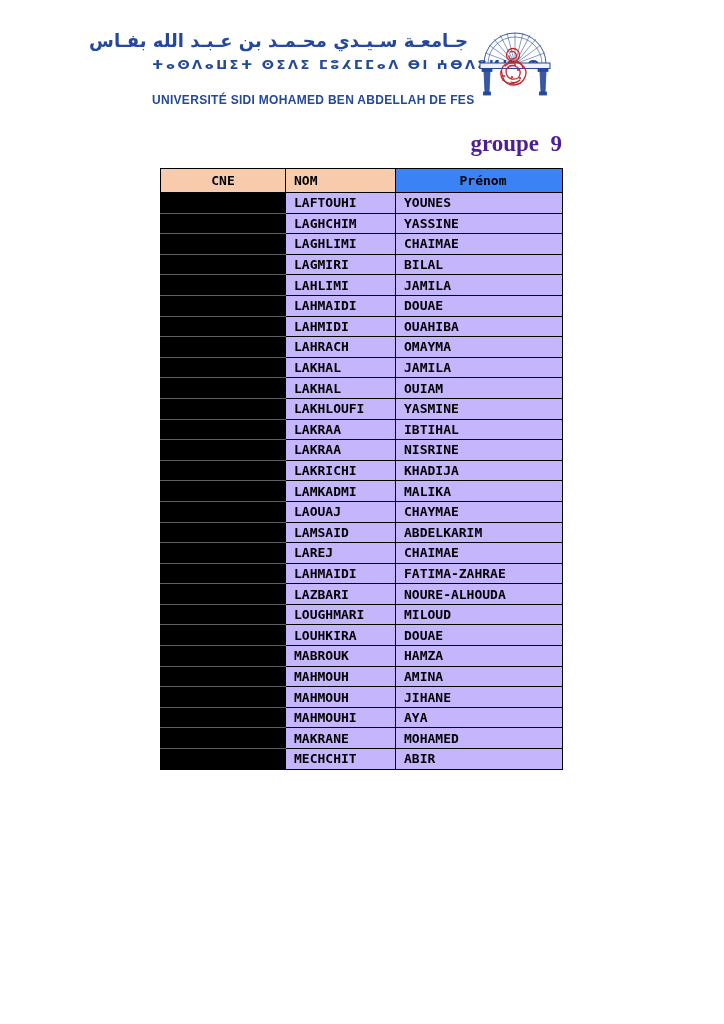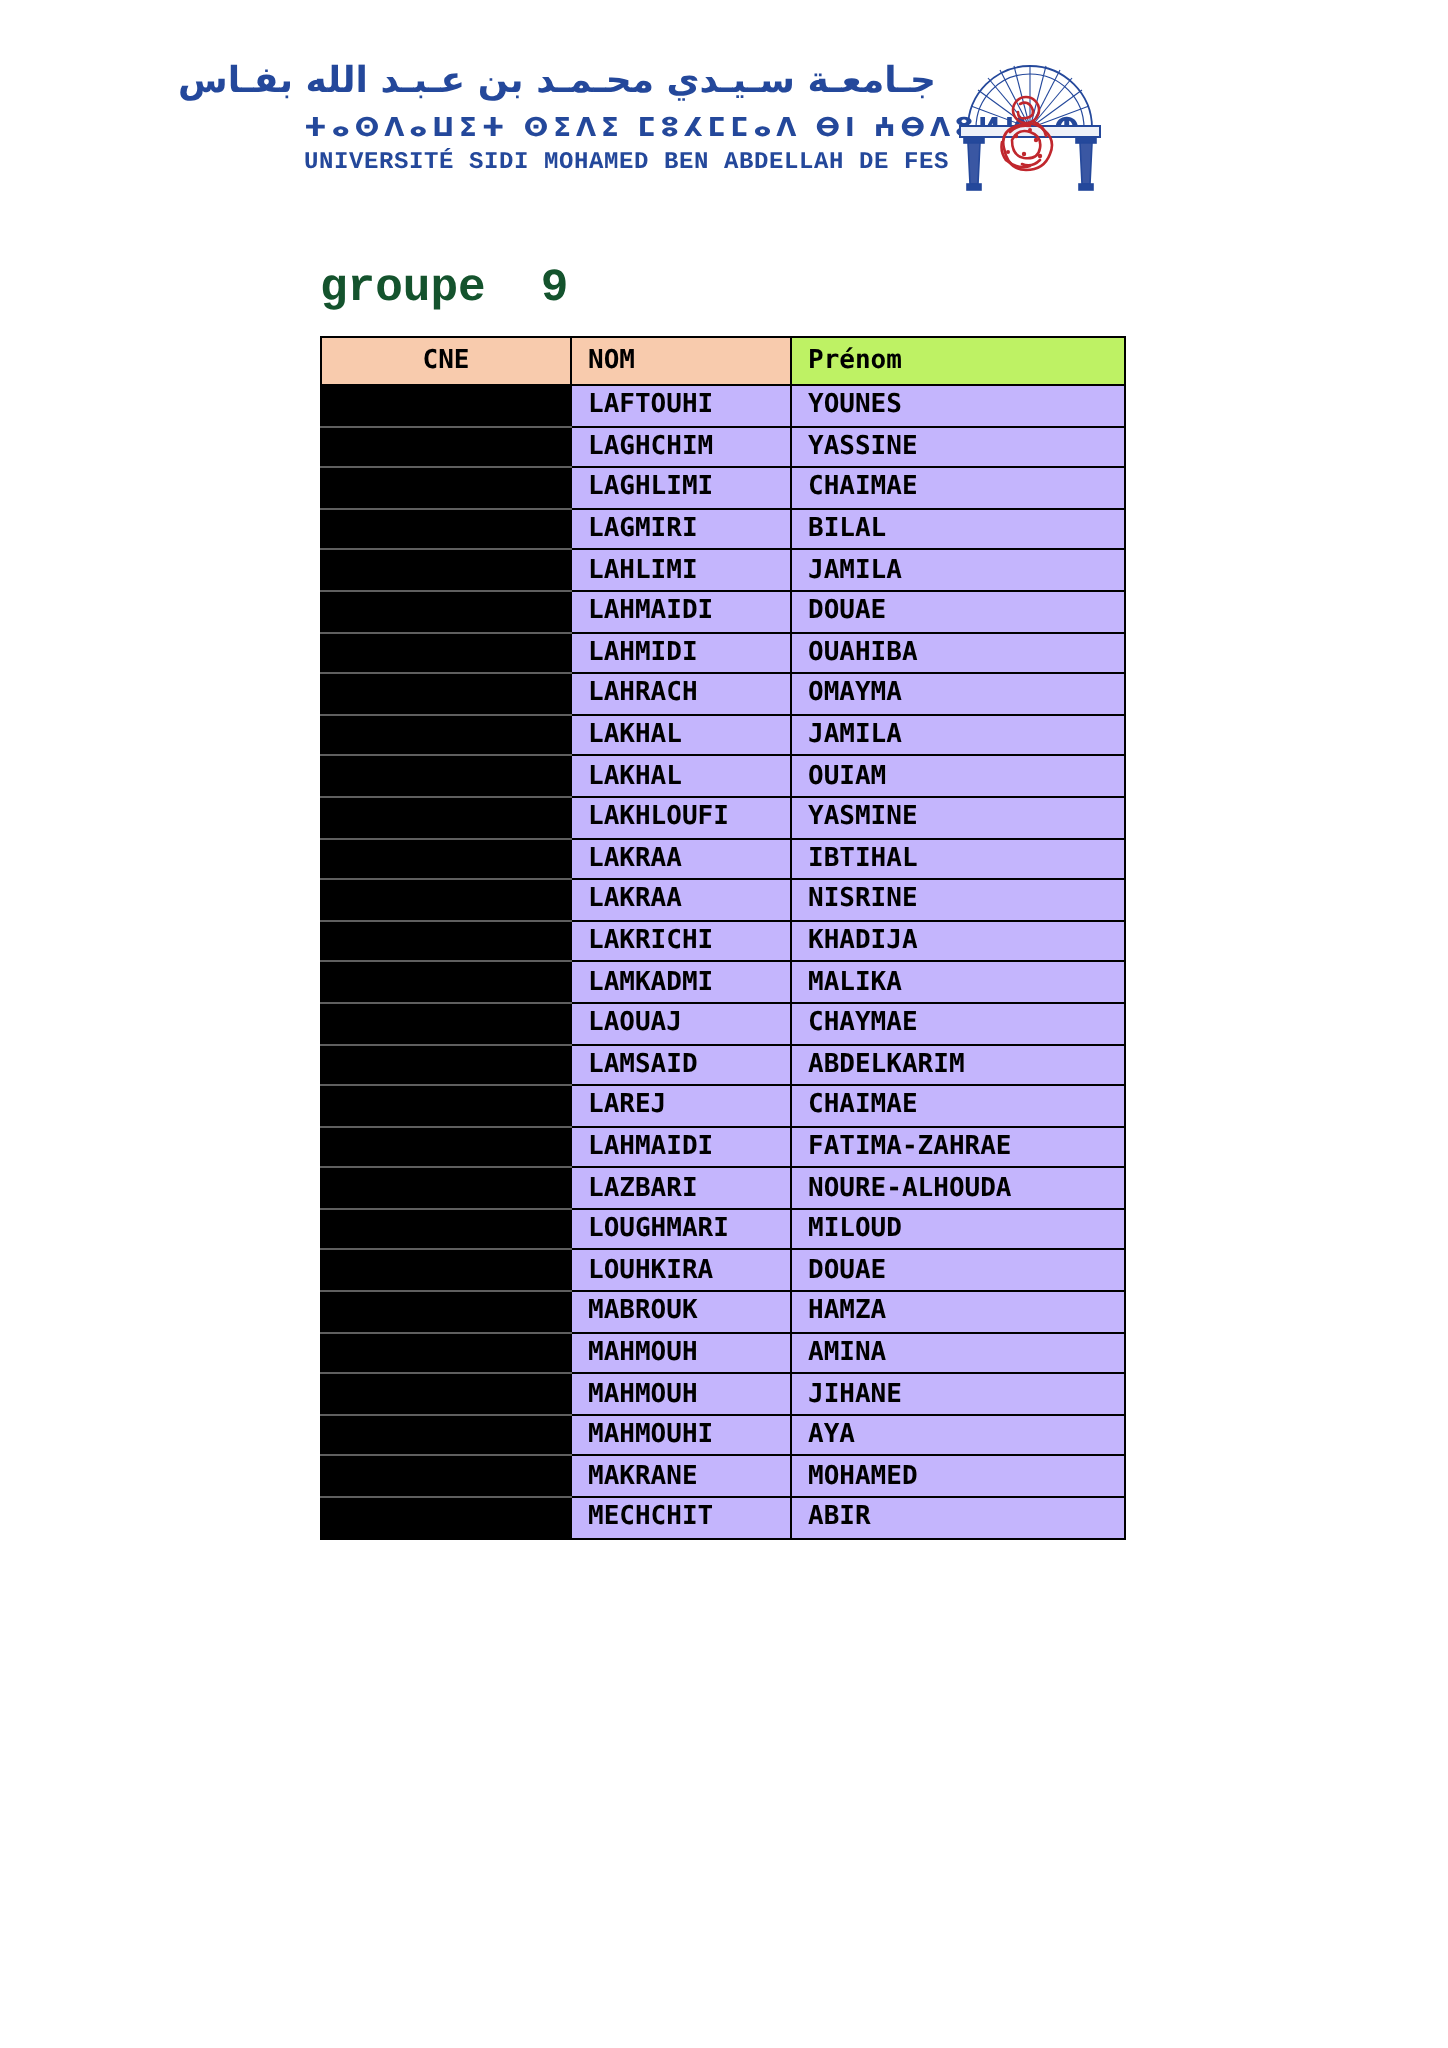--- a/index.html
+++ b/index.html
@@ -20,32 +20,32 @@
     font-family:"DejaVu Sans", sans-serif;
     font-weight:bold; font-size:18px; line-height:26px;
     direction:rtl; white-space:nowrap;
   }
   .uni-tifinagh {
     font-family:"DejaVu Sans", sans-serif;
     font-weight:bold; font-size:13px; line-height:18px;
     letter-spacing:2.5px; margin-top:2px; white-space:nowrap;
   }
   .uni-french {
-    font-family:Liberation Mono, monospace;
+    font-family:Liberation Sans, sans-serif;
     font-weight:bold; font-size:12px; line-height:15px;
-    letter-spacing:0.3px; margin-top:0; white-space:nowrap;
+    letter-spacing:0.3px; margin-top:19px; white-space:nowrap;
   }
   .logo-wrap { position:absolute; left:476px; top:30px; width:78px; height:74px; }
 
   
   .doc-title {
     position:absolute; left:160px; top:131px; width:402px;
-    text-align:left;
-    font-family:Liberation Mono, monospace;
-    font-weight:bold; font-size:23px; color:#14532d;
+    text-align:right;
+    font-family:Liberation Serif, serif;
+    font-weight:bold; font-size:23px; color:#4c1d95;
     white-space:pre; margin:0;
   }
 
   
   table.roster {
     position:absolute; left:160px; top:168px;
     width:402px; border-collapse:collapse; table-layout:fixed;
   }
   .roster th, .roster td {
     border:1px solid #000;
@@ -134,21 +134,21 @@
   <table class="roster">
     <colgroup>
       <col class="c-cne">
         <col class="c-nom">
         <col class="c-prenom">
     </colgroup>
     <thead>
       <tr>
         <th class="h-cne" style="background: rgb(248, 203, 173);">CNE</th>
         <th class="h-nom" style="background: rgb(248, 203, 173);">NOM</th>
-        <th class="h-prenom" style="background: #bef264;">Prénom</th>
+        <th class="h-prenom" style="background: #3b82f6; text-align: center;">Prénom</th>
       </tr>
     </thead>
     <tbody>
         <tr>
           <td class="cne-cell" style="background: rgb(0, 0, 0);"></td>
           <td class="nom-cell">LAFTOUHI</td>
           <td class="prenom-cell">YOUNES</td>
         </tr>
         <tr>
           <td class="cne-cell" style="background: rgb(0, 0, 0);"></td>

